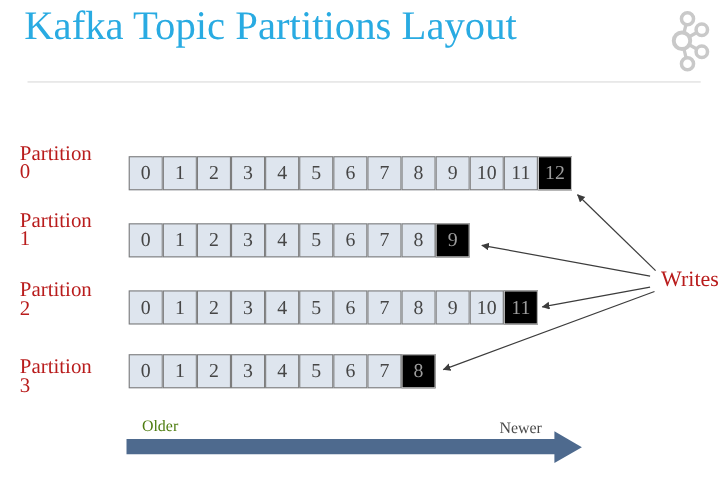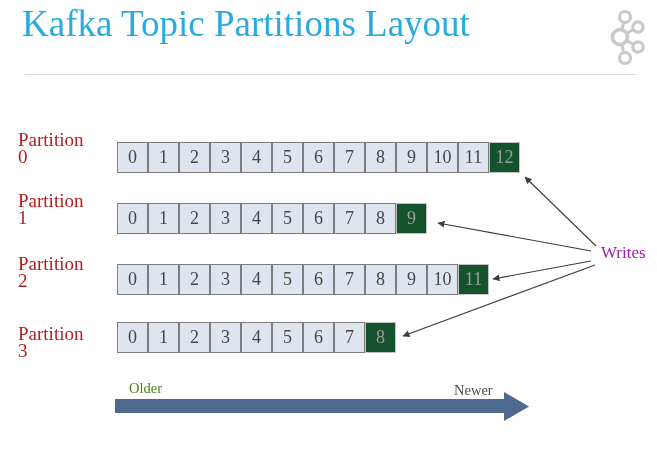--- a/index.html
+++ b/index.html
@@ -34,28 +34,28 @@
   .cells{position:absolute;left:117px;display:flex;}
   .r0{top:142px}.r1{top:203px}.r2{top:264px}.r3{top:322px}
   .cell{
     width:31px;height:31px;box-sizing:border-box;
     display:flex;align-items:center;justify-content:center;
     font-size:18px;color:#464646;
     background:var(--cell-fill,#dee5ee);
     border:1px solid var(--cell-border,#7d7d7d);
   }
   .cell.next{
-    background:#14532d;
+    background:#000000;
     border:1px solid var(--next-border,#c3c3c3);
     color:var(--next-text,#9d9d9d);
   }
   
   .writes{
     position:absolute;left:601px;top:243px;
-    font-size:17px;color:#a21caf;
+    font-size:20px;color:#b91c1c;
   }
   .older{
     position:absolute;left:129px;top:380px;
     font-size:14.5px;color:#4d7c0f;
   }
   .newer{
     position:absolute;left:454px;top:382px;
     font-size:14.5px;color:#4a4a4a;text-align:center;
   }
   .overlay{

